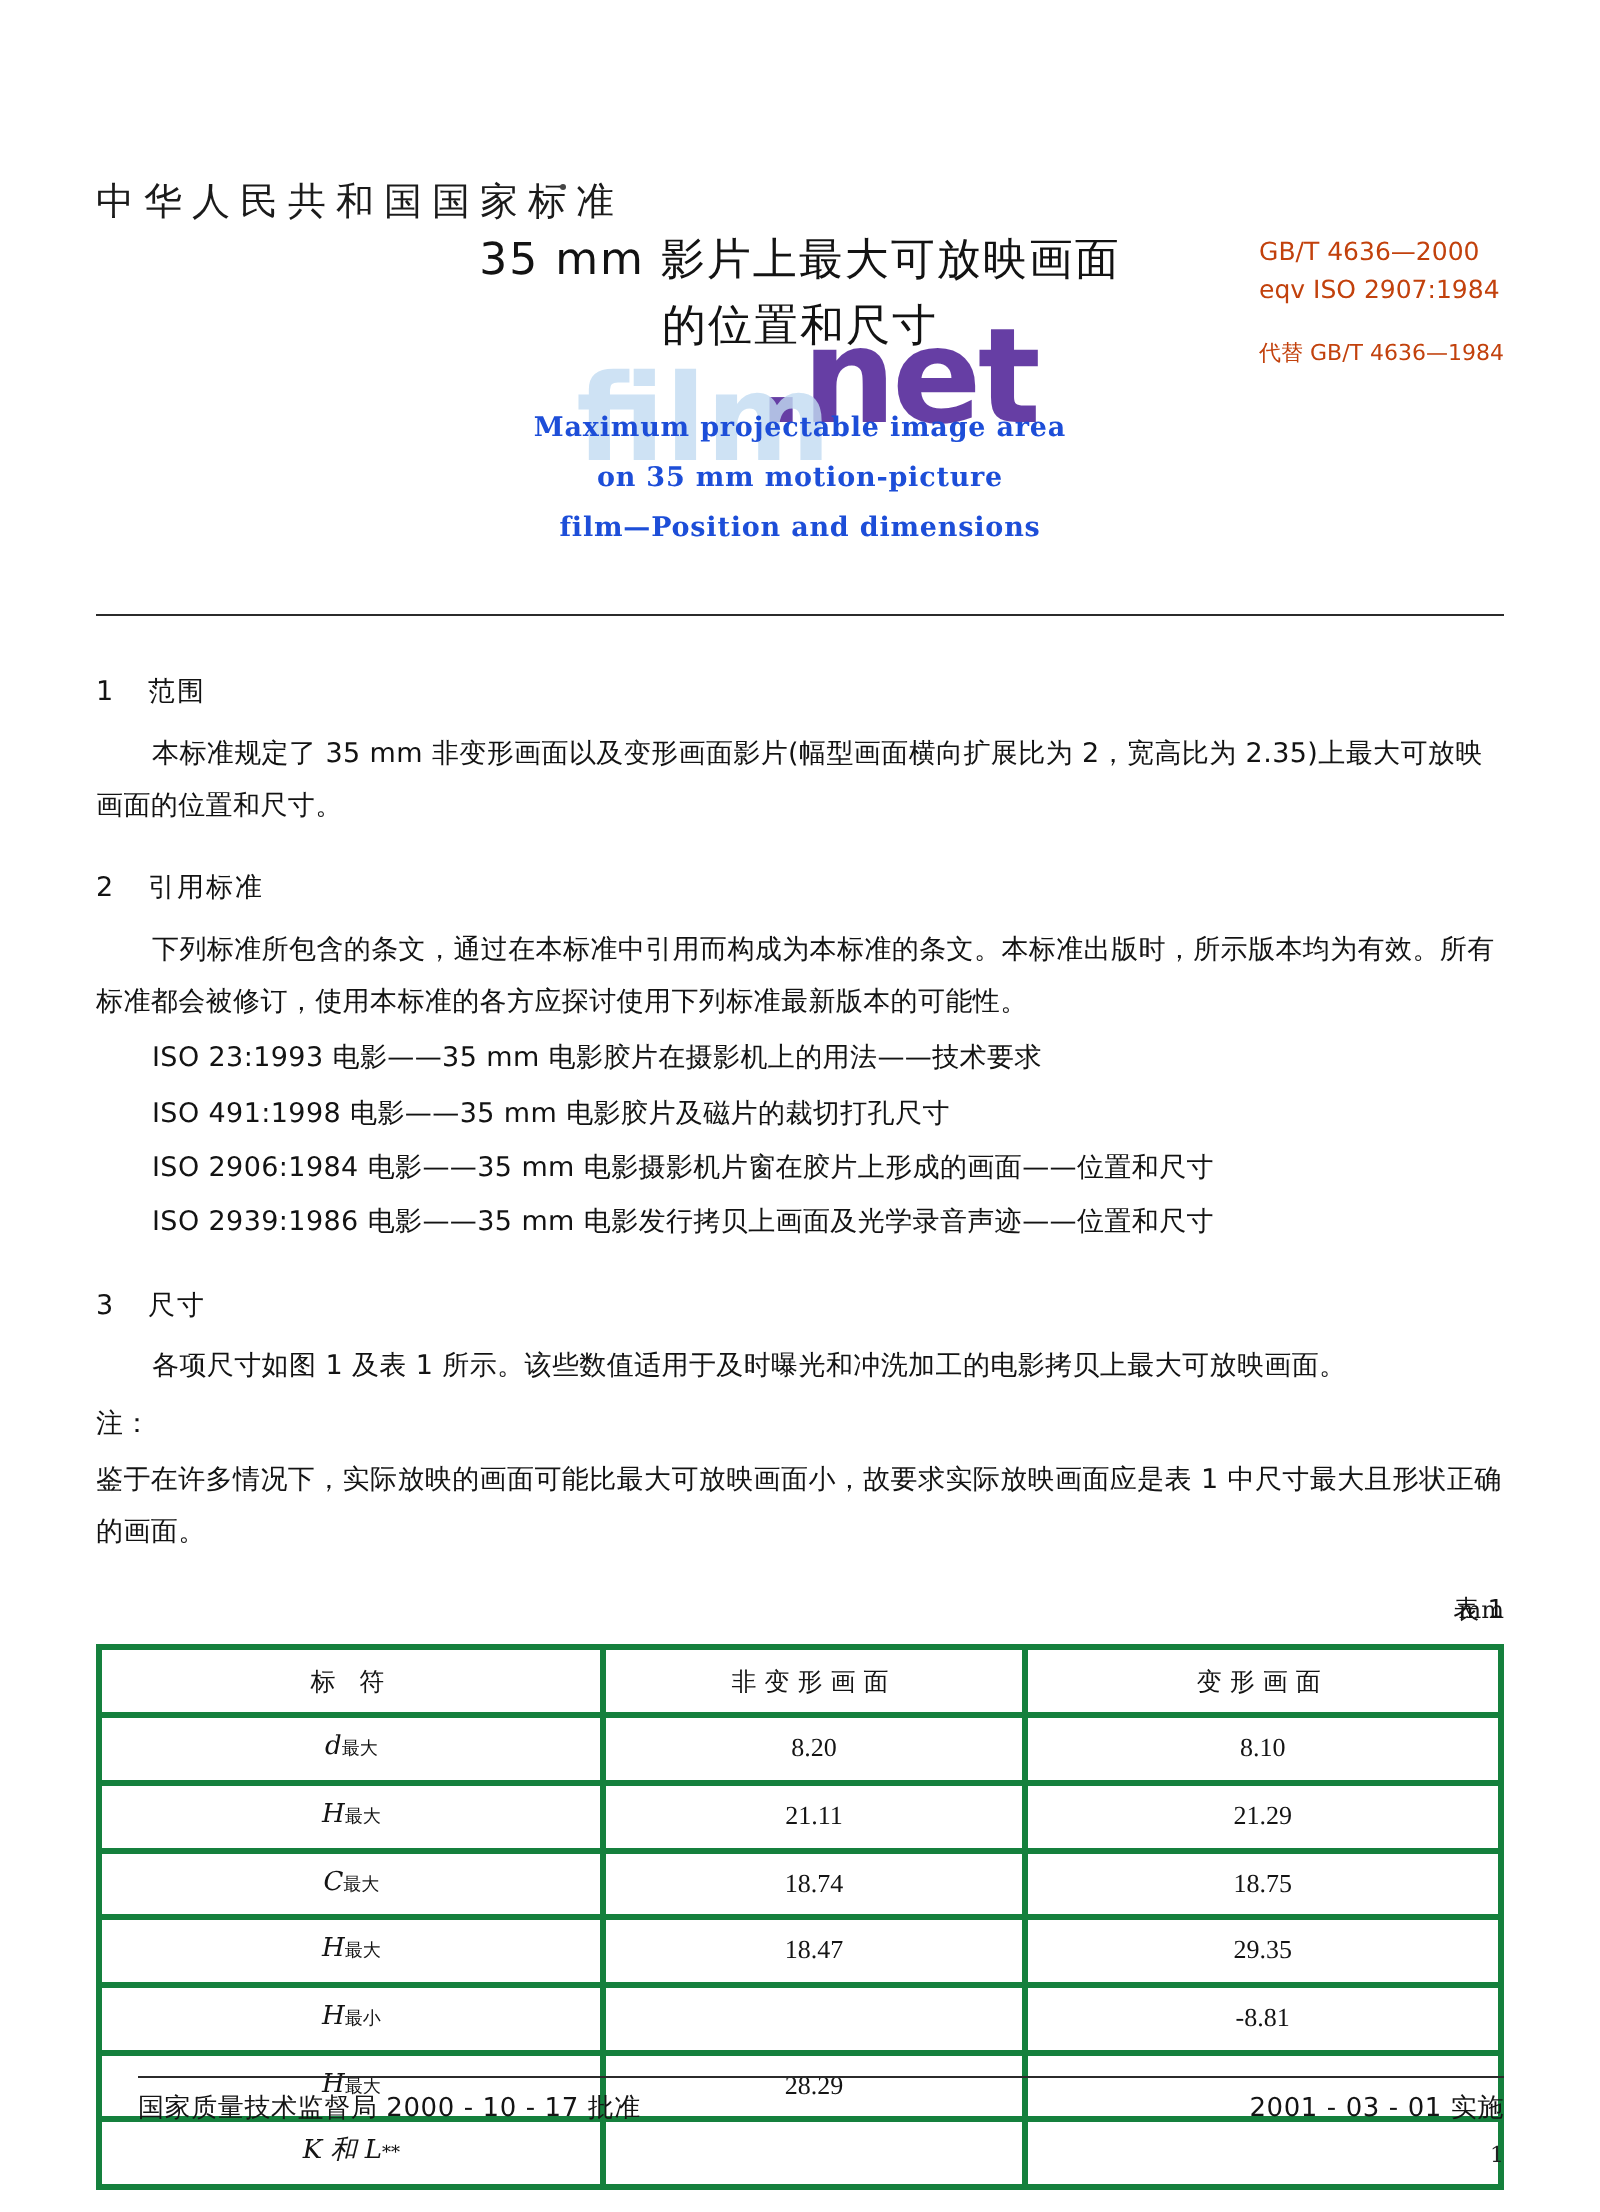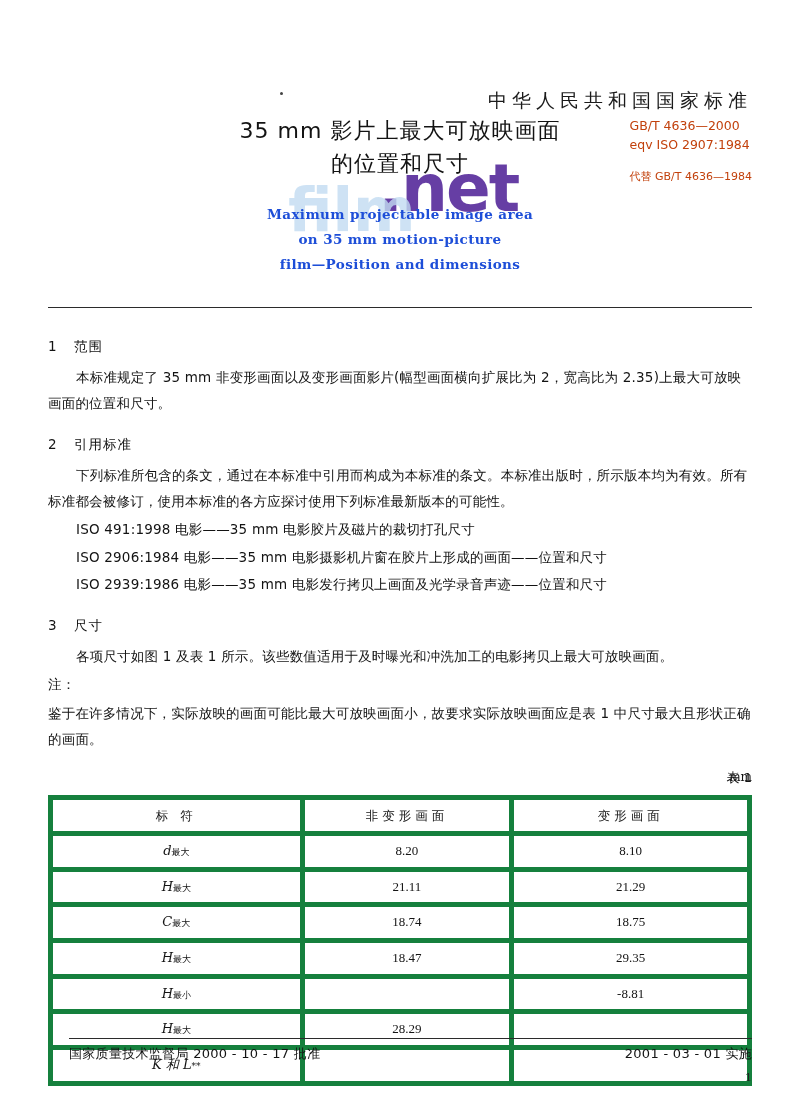--- a/index.html
+++ b/index.html
@@ -53,21 +53,21 @@
     color: #c2dcf2;
     opacity: 0.8;
     letter-spacing: 0px;
     user-select: none;
     pointer-events: none;
     white-space: nowrap;
   }
 
   
   .std-header {
-    text-align: right;
+    text-align: left;
     font-size: 19px;
     letter-spacing: 5px;
     color: #1b1b1b;
     margin-top: 58px;
     font-family: "DejaVu Sans", sans-serif;
     font-weight: 500;
   }
   .title-block {
     position: relative;
     text-align: center;
@@ -166,21 +166,21 @@
   }
   table.data {
     width: 100%;
     border-collapse: collapse;
     margin-top: 4px;
     font-size: 12.5px;
     font-family: "DejaVu Sans", sans-serif;
   }
   table.data th,
   table.data td {
-    border: 5px solid #15803d;
+    border: 3px solid #15803d;
     text-align: center;
     padding: 3px 2px;
     height: 22px;
     color: #141414;
   }
   table.data th {
     font-weight: normal;
     letter-spacing: 4px;
     height: 25px;
   }
@@ -272,20 +272,21 @@
 
       <div class="sec-head">
         <span class="num">1</span><span>范围</span>
       </div>
       <p class="para">本标准规定了 35 mm 非变形画面以及变形画面影片(幅型画面横向扩展比为 2，宽高比为 2.35)上最大可放映画面的位置和尺寸。</p>
 
       <div class="sec-head">
         <span class="num">2</span><span>引用标准</span>
       </div>
       <p class="para">下列标准所包含的条文，通过在本标准中引用而构成为本标准的条文。本标准出版时，所示版本均为有效。所有标准都会被修订，使用本标准的各方应探讨使用下列标准最新版本的可能性。</p>
+      <div class="ref-line">ISO 23:1993   电影——35 mm 电影胶片在摄影机上的用法——技术要求</div>
       <div class="ref-line">ISO 491:1998   电影——35 mm 电影胶片及磁片的裁切打孔尺寸</div>
       <div class="ref-line">ISO 2906:1984   电影——35 mm 电影摄影机片窗在胶片上形成的画面——位置和尺寸</div>
       <div class="ref-line">ISO 2939:1986   电影——35 mm 电影发行拷贝上画面及光学录音声迹——位置和尺寸</div>
 
       <div class="sec-head">
         <span class="num">3</span><span>尺寸</span>
       </div>
       <p class="para">各项尺寸如图 1 及表 1 所示。该些数值适用于及时曝光和冲洗加工的电影拷贝上最大可放映画面。</p>
       <p class="para noindent">注：</p>
       <p class="para noindent">鉴于在许多情况下，实际放映的画面可能比最大可放映画面小，故要求实际放映画面应是表 1 中尺寸最大且形状正确的画面。</p>

